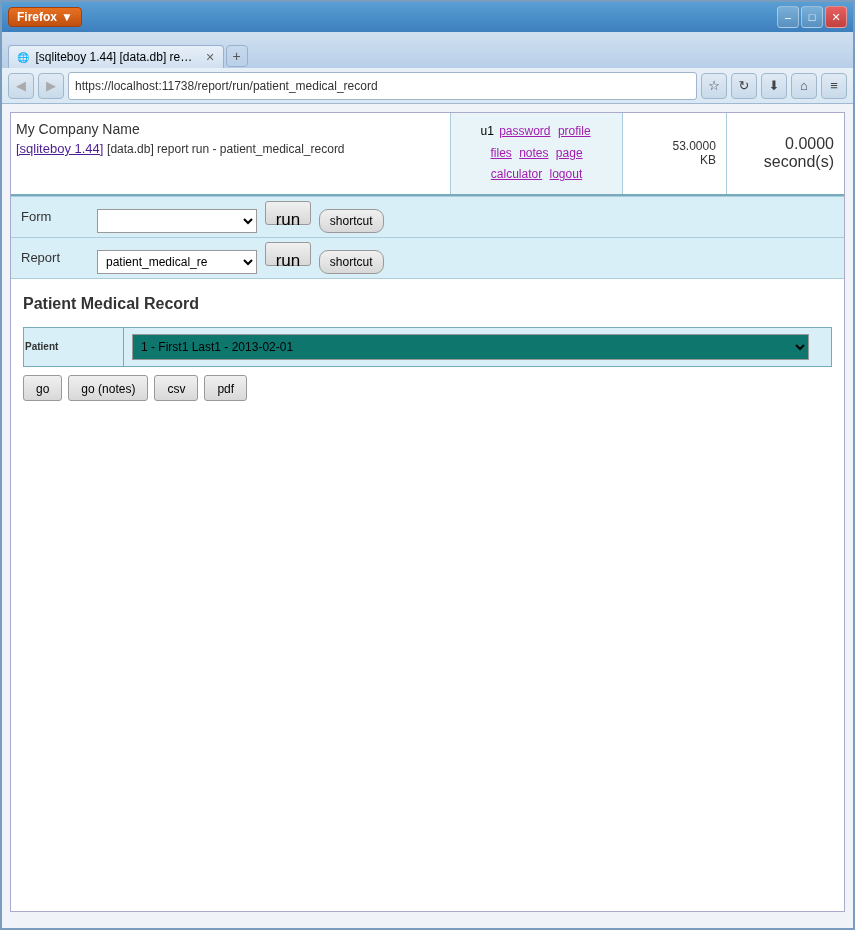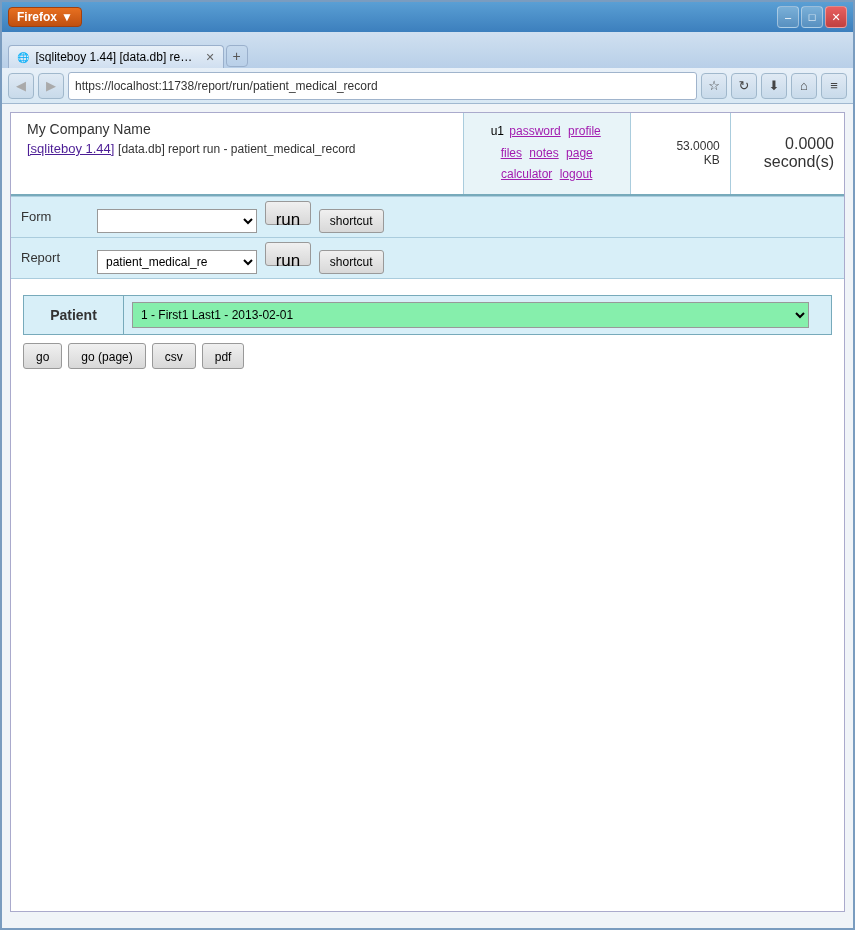--- a/index.html
+++ b/index.html
@@ -167,21 +167,21 @@
       min-height: 800px;
     }
 
     
     .header-table {
       width: 100%;
       border-collapse: collapse;
       border-bottom: 2px solid #7ab;
     }
     .header-cell-company {
-      padding: 8px 16px;
+      padding: 8px 5px;
       vertical-align: top;
       font-size: 13px;
     }
     .company-name {
       font-size: 14px;
       color: #333;
       margin-bottom: 4px;
     }
     .app-link {
       color: #4c1d95;
@@ -266,21 +266,21 @@
       border-radius: 3px;
       font-size: 17px;
       cursor: pointer;
       margin: 0 4px;
     }
     .shortcut-btn {
       height: 24px;
       padding: 0 10px;
       background: linear-gradient(to bottom, #f0f0f0, #d8d8d8);
       border: 1px solid #999;
-      border-radius: 3px;
+      border-radius: 9px;
       font-size: 12px;
       cursor: pointer;
     }
 
     
     .report-section {
       padding: 16px 12px 10px 12px;
     }
     .report-title {
       font-size: 16px;
@@ -292,37 +292,36 @@
     
     .params-table {
       width: 100%;
       border-collapse: collapse;
       border: 1px solid #7ab;
     }
     .params-row {
       background: #d8eff8;
     }
     .params-label-cell {
-      padding: 8px 10px;
+      padding: 8px 1px;
       font-weight: bold;
-      font-size: 14px;
+      font-size: 10px;
       color: #333;
       width: 100px;
       vertical-align: middle;
       border-right: 1px solid #7ab;
-      text-align: center;
     }
     .params-input-cell {
       padding: 6px 8px;
       vertical-align: middle;
     }
     .patient-select {
       height: 26px;
       border: 1px solid #999;
-      background: #86efac;
+      background: #0f766e;
       font-size: 12px;
       width: 98%;
       padding: 0 4px;
       cursor: pointer;
     }
 
     
     .action-buttons-row {
       padding: 8px 0 8px 0;
       display: flex;
@@ -435,37 +434,38 @@
               <option value="patient_medical_record" selected="">patient_medical_re</option>
             </select>
             <button class="run-btn">run</button>
             <button class="shortcut-btn">shortcut</button>
           </td>
         </tr>
       </tbody>
         </table>
 
       <div class="report-section">
+        <div class="report-title">Patient Medical Record</div>
 
         <table class="params-table">
           <tbody>
               <tr class="params-row">
             <td class="params-label-cell">Patient</td>
             <td class="params-input-cell">
               <select class="patient-select">
                 <option value="1" selected="">1 - First1 Last1 - 2013-02-01</option>
               </select>
             </td>
           </tr>
         </tbody>
           </table>
 
         <div class="action-buttons-row">
           <button class="action-btn">go</button>
-          <button class="action-btn">go (page)</button>
+          <button class="action-btn">go (notes)</button>
           <button class="action-btn">csv</button>
           <button class="action-btn">pdf</button>
         </div>
       </div>
 
     </div>
   </div>
 </div>
 
 </body></html>

